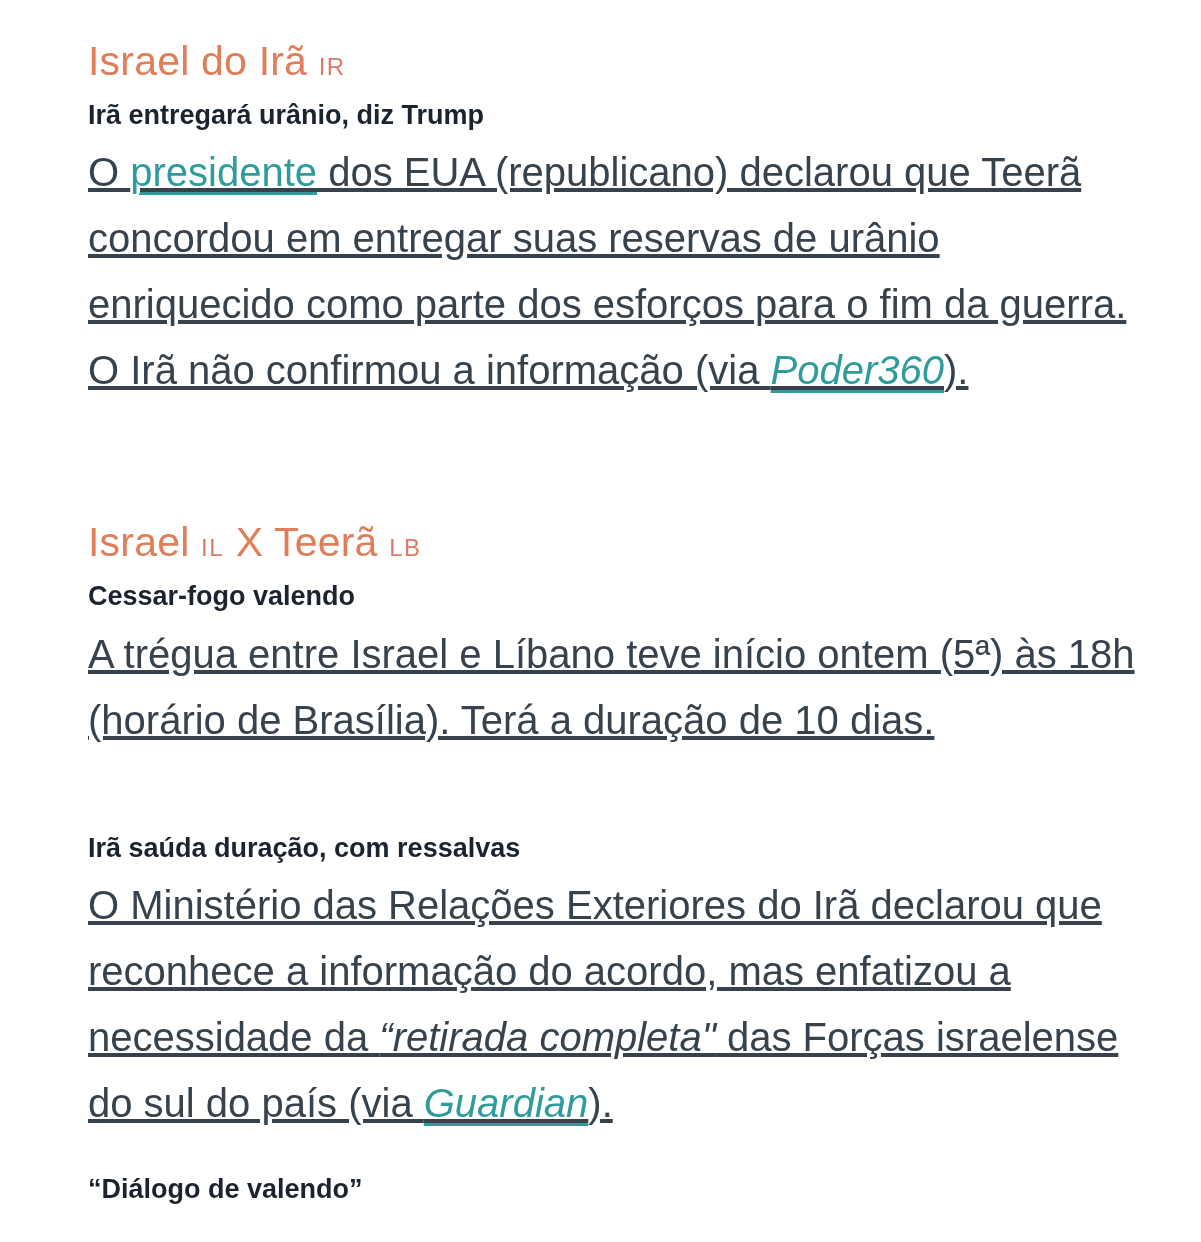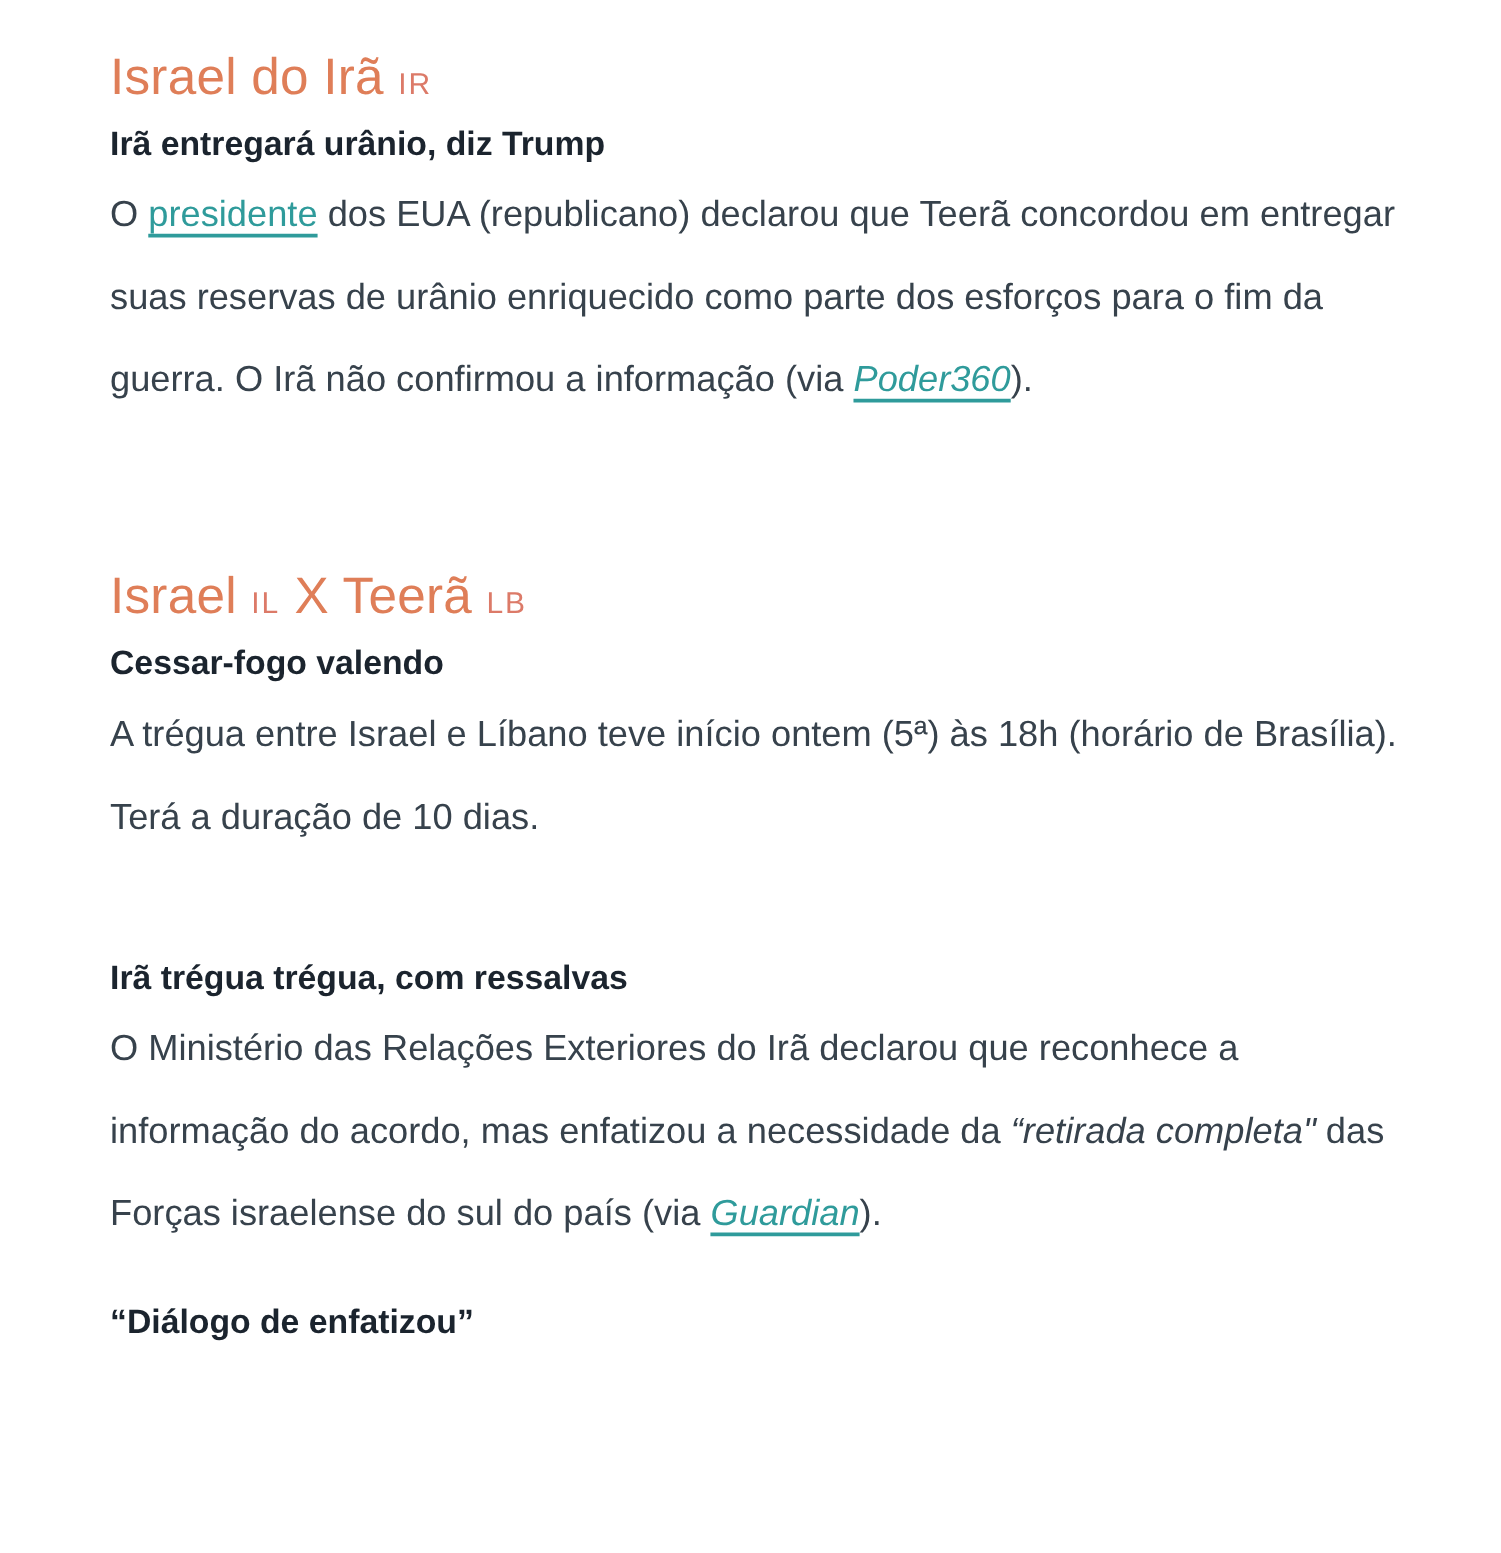--- a/index.html
+++ b/index.html
@@ -34,24 +34,25 @@
     color: #dc7a68;
   }
   .news-headline {
     font-size: 27px;
     font-weight: 700;
     color: #1b242e;
     line-height: 1.45;
     margin: 0;
   }
   .news-paragraph {
-    font-size: 29px;
+    font-size: 40px;
     line-height: 66px;
     margin: 4px 12px 0 0;
     color: #37424c;
+    text-decoration: underline;
   }
   .section + .section { margin-top: 112px; }
   .item + .item { margin-top: 76px; }
   .item.truncated { margin-top: 34px; }
   a.link {
     color: #2f9b9b;
     text-decoration: underline;
     text-decoration-thickness: 2.5px;
     text-underline-offset: 6px;
     cursor: pointer;
@@ -73,22 +74,22 @@
 
   <div class="section">
     <h2 class="section-title"><span>Israel </span><span class="code">IL</span><span> X Teerã </span><span class="code">LB</span></h2>
 
     <div class="item">
       <h3 class="news-headline">Cessar-fogo valendo</h3>
       <p class="news-paragraph"><span>A trégua entre Israel e Líbano teve início ontem (5ª) às 18h (horário de Brasília). Terá a duração de 10 dias.</span></p>
     </div>
 
     <div class="item">
-      <h3 class="news-headline">Irã trégua trégua, com ressalvas</h3>
+      <h3 class="news-headline">Irã saúda duração, com ressalvas</h3>
       <p class="news-paragraph"><span>O Ministério das Relações Exteriores do Irã declarou que reconhece a informação do acordo, mas enfatizou a necessidade da </span><span class="it">“retirada completa"</span><span> das Forças israelense do sul do país (via </span><a class="link it" href="#">Guardian</a><span>).</span></p>
     </div>
 
     <div class="item truncated">
-      <h3 class="news-headline">“Diálogo de enfatizou”</h3>
+      <h3 class="news-headline">“Diálogo de valendo”</h3>
     </div>
   </div>
 
 </div>
 
 </body></html>

